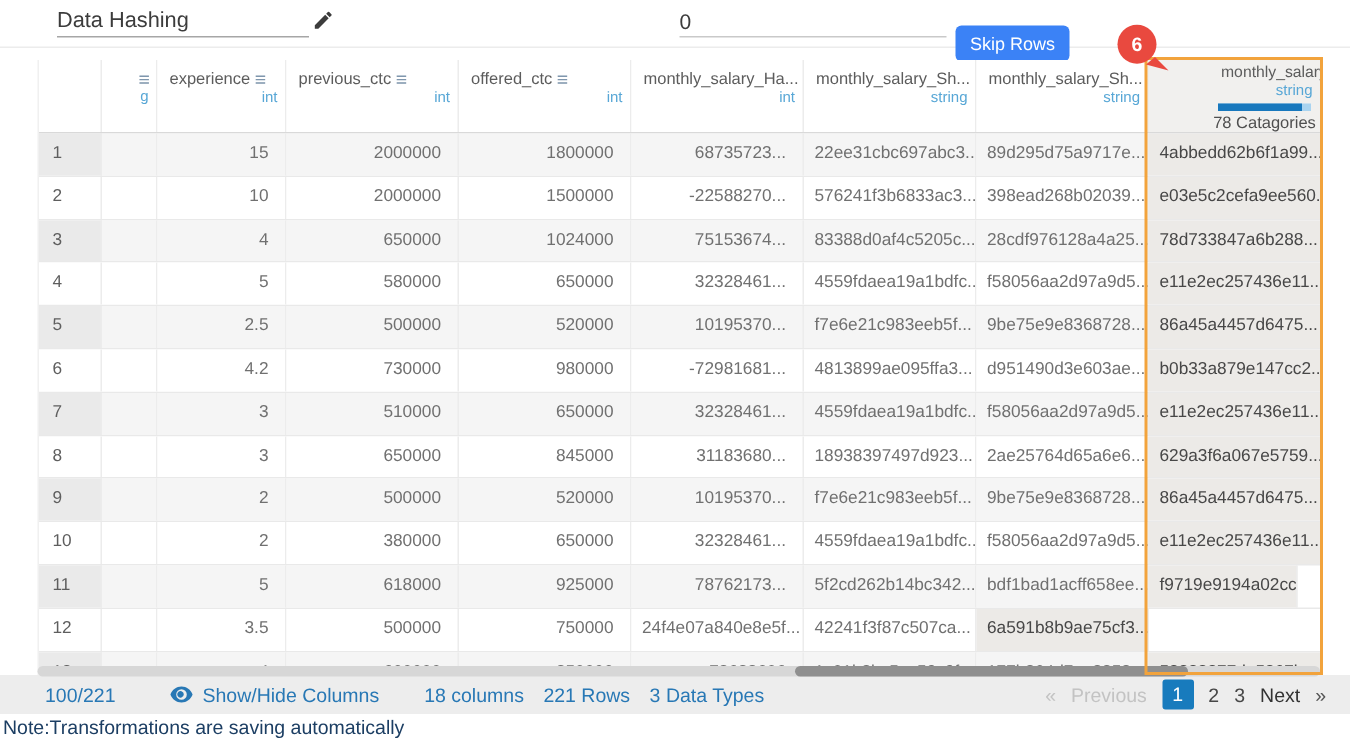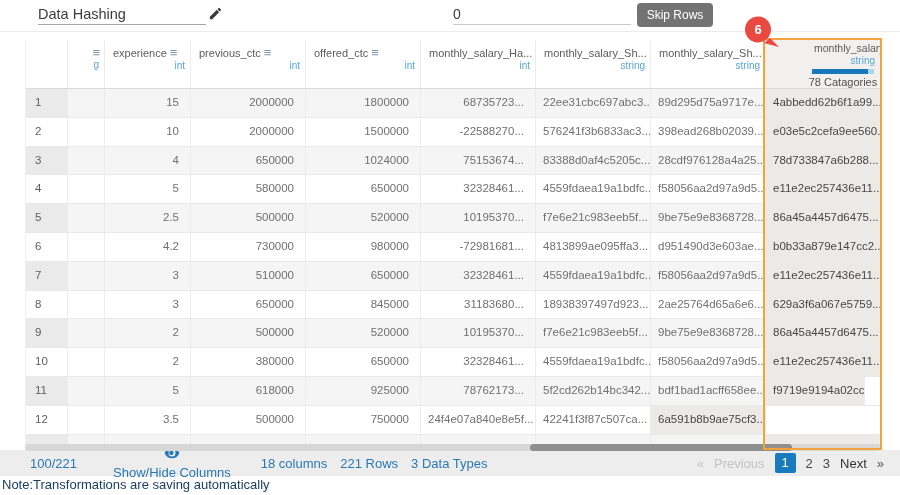--- a/index.html
+++ b/index.html
@@ -14,21 +14,21 @@
     border-bottom:1px solid #a6a6a6;font-size:14.5px;color:#3c3c3c;background:transparent;padding:0;
     font-family:"Liberation Sans", sans-serif;
   }
   .edit-icon{position:absolute;left:208px;top:6px;cursor:pointer;}
   .skip-input{
     position:absolute;left:453px;top:4px;width:178px;height:20px;border:none;outline:none;
     border-bottom:1px solid #c9c9c9;font-size:14px;color:#3c3c3c;background:transparent;padding:0;
     font-family:"Liberation Sans", sans-serif;
   }
   .skip-btn{
-    position:absolute;left:637px;top:3px;width:76px;height:24px;background:#737373;color:#fff;
+    position:absolute;left:637px;top:17px;width:76px;height:24px;background:#3b82f6;color:#fff;
     border:none;border-radius:4px;font-size:12px;cursor:pointer;font-family:"Liberation Sans", sans-serif;
   }
   
   .table{position:absolute;left:25px;top:40px;width:855px;height:410px;overflow:hidden;background:#fff;border-left:1px solid #f0f0f0;}
   .thead{display:flex;height:48px;border-bottom:1px solid #d9d9d9;}
   .hcell{box-sizing:border-box;border-right:1px solid #ececec;background:#fff;overflow:hidden;cursor:pointer;}
   .hcell.rownum{cursor:default;}
   .hcell.hl{background:#f1f0ee;padding-left:40px;}
   .hname{display:flex;justify-content:flex-start;align-items:flex-start;padding:7px 5px 0 8px;font-size:11px;color:#5c5c5c;white-space:nowrap;}
   .hcell.partial .hname{justify-content:flex-end;padding:7px 4px 0 0;}
@@ -52,21 +52,21 @@
   .hl-overlay{position:absolute;left:763px;top:38px;width:119px;height:412px;box-sizing:border-box;
     border:2px solid #f2a33c;pointer-events:none;z-index:6;}
   .badge{position:absolute;left:741px;top:16px;z-index:7;}
   
   .scroll-track{position:absolute;left:25px;top:444px;width:855px;height:7px;background:#d7d7d7;border-radius:4px;z-index:5;}
   .scroll-thumb{position:absolute;left:505px;top:0;width:262px;height:7px;background:#8f8f8f;border-radius:4px;cursor:pointer;}
   
   .footer{position:absolute;left:0;top:450px;width:900px;height:26px;background:#ededed;
     display:flex;align-items:center;font-size:13px;color:#2878b5;}
   .f-count{margin-left:30px;}
-  .f-showhide{margin-left:36px;display:flex;align-items:center;gap:6px;cursor:pointer;flex-direction:column;}
+  .f-showhide{margin-left:36px;display:flex;align-items:center;gap:6px;cursor:pointer;}
   .f-stats{margin-left:30px;display:flex;gap:13px;}
   .pager{margin-left:auto;margin-right:16px;display:flex;align-items:center;gap:10px;font-size:13px;}
   .pg-first{color:#c3c3c3;cursor:default;}
   .pg-prev{color:#c3c3c3;cursor:default;}
   .pg-active{background:#187bbd;color:#fff;min-width:21px;height:20px;text-align:center;line-height:20px;border-radius:2px;cursor:pointer;}
   .pg-num{color:#474747;cursor:pointer;}
   .pg-next{color:#333333;cursor:pointer;}
   .pg-last{color:#555555;cursor:pointer;}
   .note{position:absolute;left:2px;top:477px;font-size:13px;color:#1c3e63;}
 </style>

